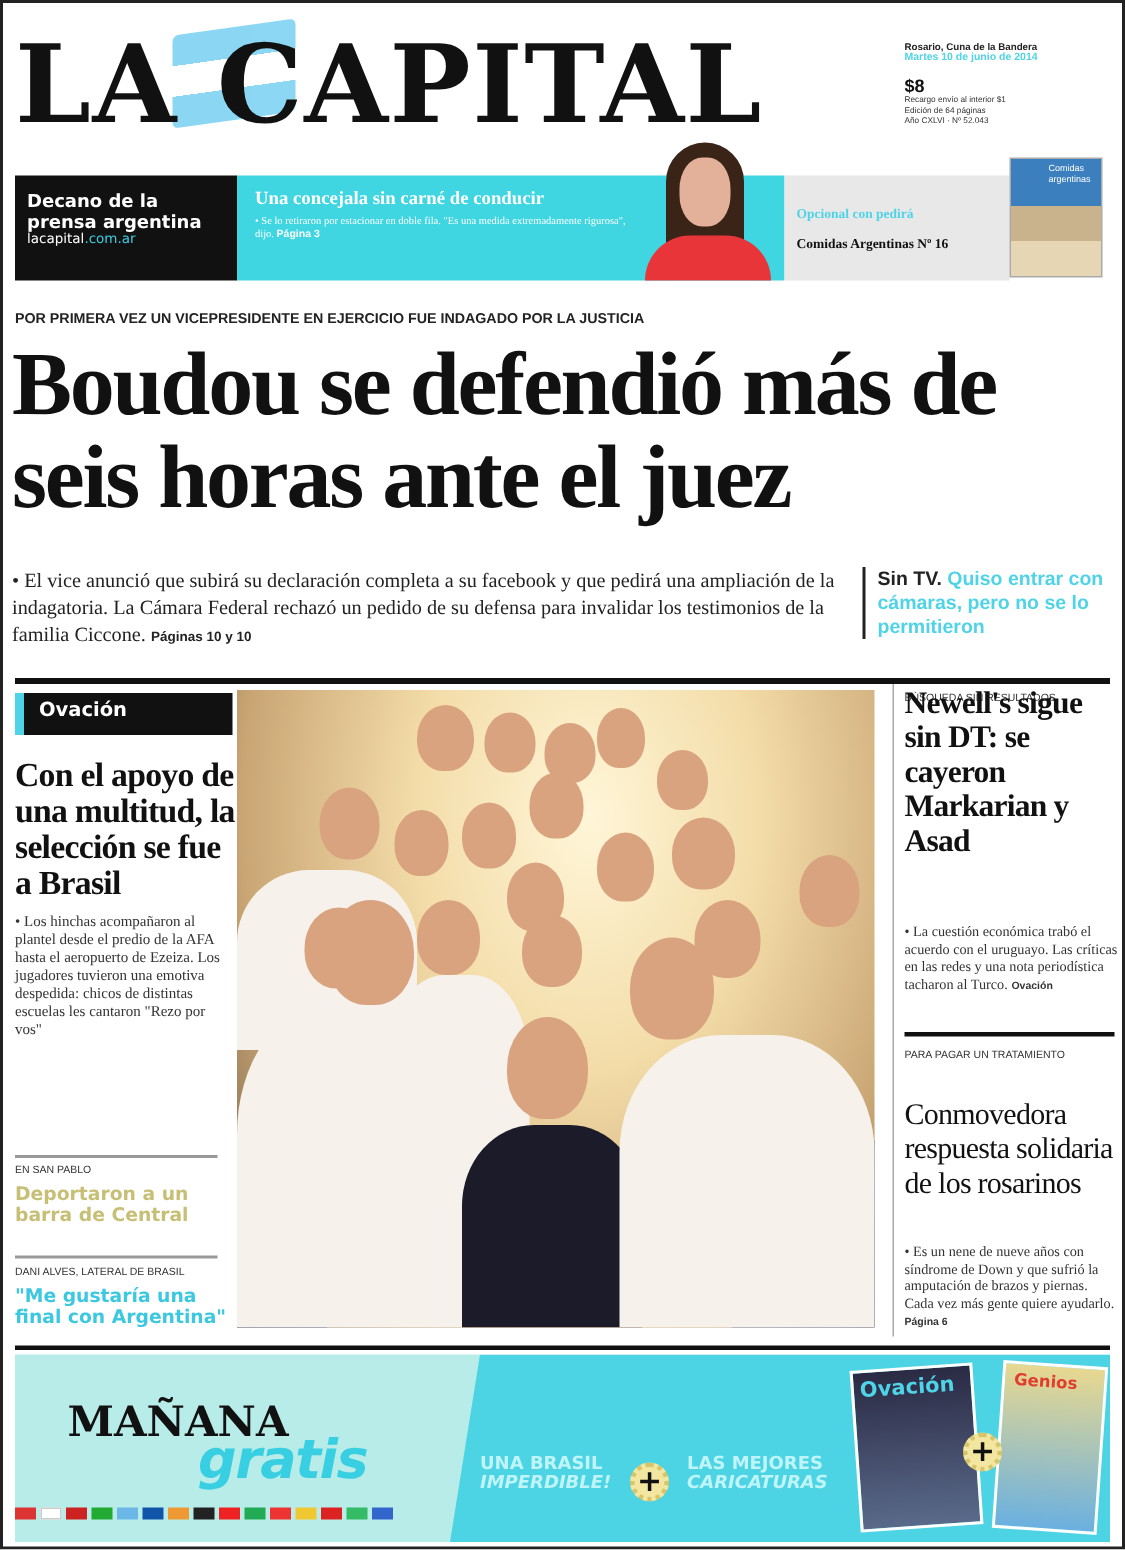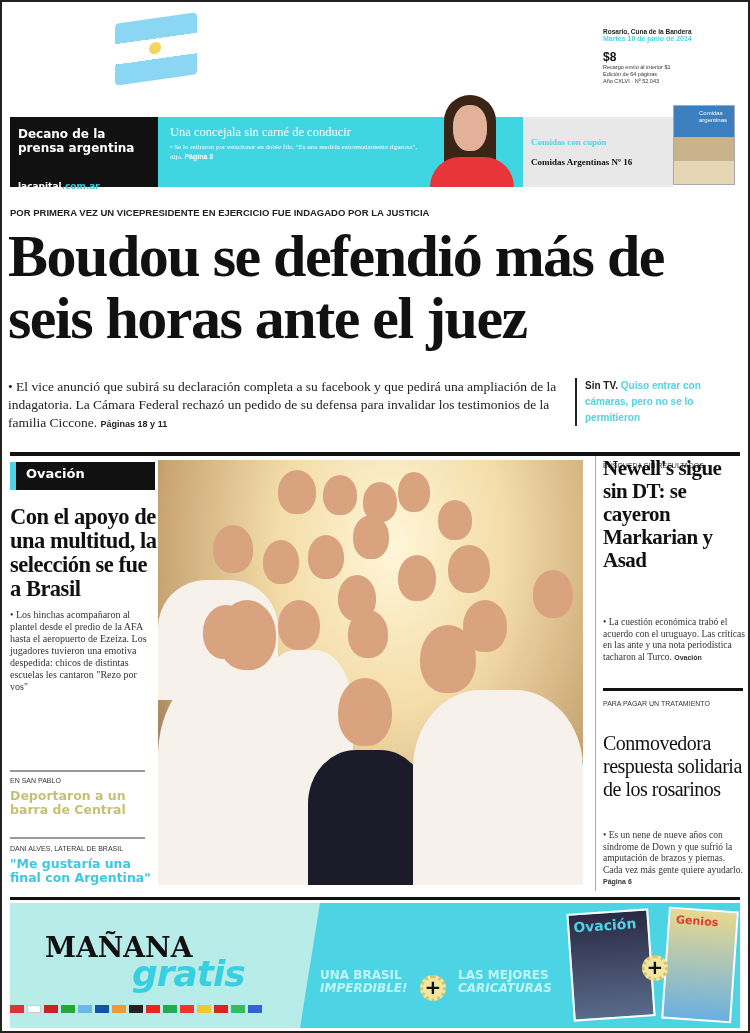--- a/index.html
+++ b/index.html
@@ -12,42 +12,42 @@
 .logo{position:absolute;left:0;top:4px;font-family:"DejaVu Serif",serif;font-weight:bold;font-size:72px;letter-spacing:1px;line-height:80px;color:#111}
 .dateline{position:absolute;left:603px;top:28px;width:140px;font-family:"Liberation Sans",sans-serif}
 .dateline .city{font-size:6.5px;font-weight:bold;color:#222}
 .dateline .date{font-size:7px;font-weight:bold;color:#4fd3e6}
 .dateline .price{font-size:12px;font-weight:bold;margin-top:8px}
 .dateline .meta{font-size:5.5px;line-height:7px;color:#333}
 
 .band{position:absolute;left:10px;top:117px;width:732px;height:70px}
 .decano{position:absolute;left:0;top:0;width:148px;height:70px;background:#111;color:#fff;padding:10px 8px;font-family:"DejaVu Sans",sans-serif}
 .decano .t{font-size:12px;font-weight:bold;line-height:14px}
-.decano .url{font-size:9px;font-weight:bold;margin-top:26px}
+.decano .url{font-size:9px;font-weight:normal;margin-top:0}
 .decano .url span{color:#3ccce0}
 .teaser{position:absolute;left:148px;top:0;width:365px;height:70px;background:#3fd6e2;padding:8px 12px}
 .teaser .name{font-size:12px;font-weight:bold;color:#111}
-.teaser .head{font-size:12.5px;font-weight:normal;color:#fff}
+.teaser .head{font-size:12.5px;font-weight:bold;color:#fff}
 .teaser .body{font-size:7px;color:#fff;line-height:9px;margin-top:3px;width:250px}
 .teaser .body b{font-family:"Liberation Sans",sans-serif;color:#fff}
 .portrait{position:absolute;left:412px;top:-22px;width:100px;height:92px}
 .portrait .hair{position:absolute;left:22px;top:0;width:52px;height:80px;border-radius:26px 26px 10px 10px;background:#3a2418}
 .portrait .face{position:absolute;left:31px;top:10px;width:34px;height:46px;border-radius:45%;background:#e3b199}
 .portrait .shirt{position:absolute;left:8px;top:62px;width:84px;height:30px;border-radius:30px 30px 0 0;background:#e8353a}
 .opcional{position:absolute;left:513px;top:0;width:150px;height:70px;background:#e8e8e8;padding:20px 8px}
 .opcional .o1{font-size:9px;font-weight:bold;color:#4fd3e6}
 .opcional .o2{font-size:9px;font-weight:bold;margin-top:10px}
 .book{position:absolute;left:663px;top:-12px;width:62px;height:80px;border:1px solid #aaa;background:linear-gradient(#3c7fbf 0 40%,#c8b38c 40% 70%,#e6d6b4 70%)}
 .book span{position:absolute;right:3px;top:4px;font-size:6px;color:#fff;font-family:"Liberation Sans",sans-serif;width:32px;line-height:7px}
 
 .kicker{position:absolute;left:10px;top:207px;font-family:"Liberation Sans",sans-serif;font-size:9.5px;font-weight:bold;color:#222}
 .headline{position:absolute;left:8px;top:225px;width:740px;font-family:"Liberation Serif",serif;font-weight:bold;font-size:60px;line-height:62px;letter-spacing:-1.5px;color:#111}
 .lede{position:absolute;left:8px;top:378px;width:560px;font-family:"Liberation Serif",serif;font-size:13.5px;line-height:18px;color:#222}
 .lede b{font-family:"Liberation Sans",sans-serif;font-size:9px}
-.sintv{position:absolute;left:575px;top:378px;width:170px;border-left:2px solid #222;padding-left:8px;font-family:"Liberation Sans",sans-serif;font-size:10px;font-weight:bold;line-height:16px;color:#4fd3e6}
+.sintv{position:absolute;left:575px;top:378px;width:170px;border-left:2px solid #222;padding-left:8px;font-family:"Liberation Sans",sans-serif;font-size:13px;font-weight:bold;line-height:16px;color:#4fd3e6}
 .sintv span{color:#222}
 .rule{position:absolute;left:10px;top:452px;width:730px;height:4px;background:#111}
 
 .ovacion{position:absolute;left:10px;top:462px;width:145px;height:28px;background:#111;border-left:6px solid #4fd3e6;color:#fff;font-family:"DejaVu Sans",sans-serif;font-weight:bold;font-size:13px;padding:4px 10px}
 .lhead{position:absolute;left:10px;top:505px;width:148px;font-weight:bold;font-size:22.5px;line-height:24px;letter-spacing:-.5px}
 .lbody{position:absolute;left:10px;top:609px;width:140px;font-size:10px;line-height:12px;color:#333}
 .sep{position:absolute;left:10px;width:135px;height:2px;background:#999}
 .small-kicker{position:absolute;font-family:"Liberation Sans",sans-serif;font-size:7px;color:#333}
 .gold{position:absolute;left:10px;top:789px;width:140px;font-family:"DejaVu Sans",sans-serif;font-weight:bold;font-size:12.5px;line-height:14px;color:#c7bf75}
 .cyanq{position:absolute;left:10px;top:857px;width:145px;font-family:"DejaVu Sans",sans-serif;font-weight:bold;font-size:12.5px;line-height:14px;color:#3cc8e0}
@@ -85,20 +85,23 @@
 </style>
 </head>
 <body>
 
 <div class="frame"></div>
 
 <div class="masthead">
   <div class="flag">
       <div class="sun"></div>
     </div>
+  <div class="logo">
+    <span>LA</span>&nbsp;<span>CAPITAL</span>
+  </div>
 </div>
 <div class="dateline">
   <div class="city">Rosario, Cuna de la Bandera</div>
   <div class="date">Martes 10 de junio de 2014</div>
   <div class="price">$8</div>
   <div class="meta">Recargo envío al interior $1</div>
   <div class="meta">Edición de 64 páginas</div>
   <div class="meta">Año CXLVI · Nº 52.043</div>
 </div>
 
@@ -110,31 +113,31 @@
   <div class="teaser">
     <div class="head">Una concejala sin carné de conducir</div>
     <div class="body"><span>• Se lo retiraron por estacionar en doble fila. "Es una medida extremadamente rigurosa", dijo.</span> <b>Página 3</b></div>
   </div>
   <div class="portrait">
     <div class="hair"></div>
       <div class="face"></div>
       <div class="shirt"></div>
   </div>
   <div class="opcional">
-    <div class="o1">Comidas con cupón</div>
+    <div class="o1">Opcional con pedirá</div>
     <div class="o2">Comidas Argentinas Nº 16</div>
   </div>
   <div class="book">
       <span>Comidas argentinas</span>
     </div>
 </div>
 
 <div class="kicker">POR PRIMERA VEZ UN VICEPRESIDENTE EN EJERCICIO FUE INDAGADO POR LA JUSTICIA</div>
 <div class="headline">Boudou se defendió más de seis horas ante el juez</div>
-<div class="lede"><span>• El vice anunció que subirá su declaración completa a su facebook y que pedirá una ampliación de la indagatoria. La Cámara Federal rechazó un pedido de su defensa para invalidar los testimonios de la familia Ciccone.</span> <b>Páginas 18 y 11</b></div>
+<div class="lede"><span>• El vice anunció que subirá su declaración completa a su facebook y que pedirá una ampliación de la indagatoria. La Cámara Federal rechazó un pedido de su defensa para invalidar los testimonios de la familia Ciccone.</span> <b>Páginas 10 y 10</b></div>
 <div class="sintv"><span>Sin TV.</span> <em style="font-style:normal">Quiso entrar con cámaras, pero no se lo permitieron</em></div>
 <div class="rule"></div>
 
 <div class="ovacion">Ovación</div>
 <div class="lhead">Con el apoyo de una multitud, la selección se fue a Brasil</div>
 <div class="lbody">• Los hinchas acompañaron al plantel desde el predio de la AFA hasta el aeropuerto de Ezeiza. Los jugadores tuvieron una emotiva despedida: chicos de distintas escuelas les cantaron "Rezo por vos"</div>
 <div class="sep" style="top:770px"></div>
 <div class="small-kicker" style="left:10px;top:777px">EN SAN PABLO</div>
 <div class="gold">Deportaron a un barra de Central</div>
 <div class="sep" style="top:837px"></div>
@@ -168,21 +171,21 @@
   <div class="suit" style="left:150px;top:290px;width:120px;height:135px"></div>
   <div class="person" style="left:180px;top:218px;width:54px;height:68px"></div>
   <div class="shirtw" style="left:255px;top:230px;width:170px;height:195px"></div>
   <div class="person" style="left:262px;top:165px;width:56px;height:68px"></div>
 
 </div>
 
 <div class="rcol"></div>
 <div class="rkicker" style="top:462px">BÚSQUEDA SIN RESULTADOS</div>
 <div class="rhead" style="top:457px">Newell's sigue sin DT: se cayeron Markarian y Asad</div>
-<div class="rbody" style="top:617px"><span>• La cuestión económica trabó el acuerdo con el uruguayo. Las críticas en las ante y una nota periodística tacharon al Turco.</span> <b>Ovación</b></div>
+<div class="rbody" style="top:617px"><span>• La cuestión económica trabó el acuerdo con el uruguayo. Las críticas en las redes y una nota periodística tacharon al Turco.</span> <b>Ovación</b></div>
 <div class="rsep" style="top:688px"></div>
 <div class="rkicker" style="top:700px">PARA PAGAR UN TRATAMIENTO</div>
 <div class="rhead light" style="top:732px">Conmovedora respuesta solidaria de los rosarinos</div>
 <div class="rbody" style="top:830px"><span>• Es un nene de nueve años con síndrome de Down y que sufrió la amputación de brazos y piernas. Cada vez más gente quiere ayudarlo.</span> <b>Página 6</b></div>
 
 <div class="brule"></div>
 <div class="banner">
   <div class="right"></div>
   <div class="manana">MAÑANA</div>
   <div class="gratis">gratis</div>

